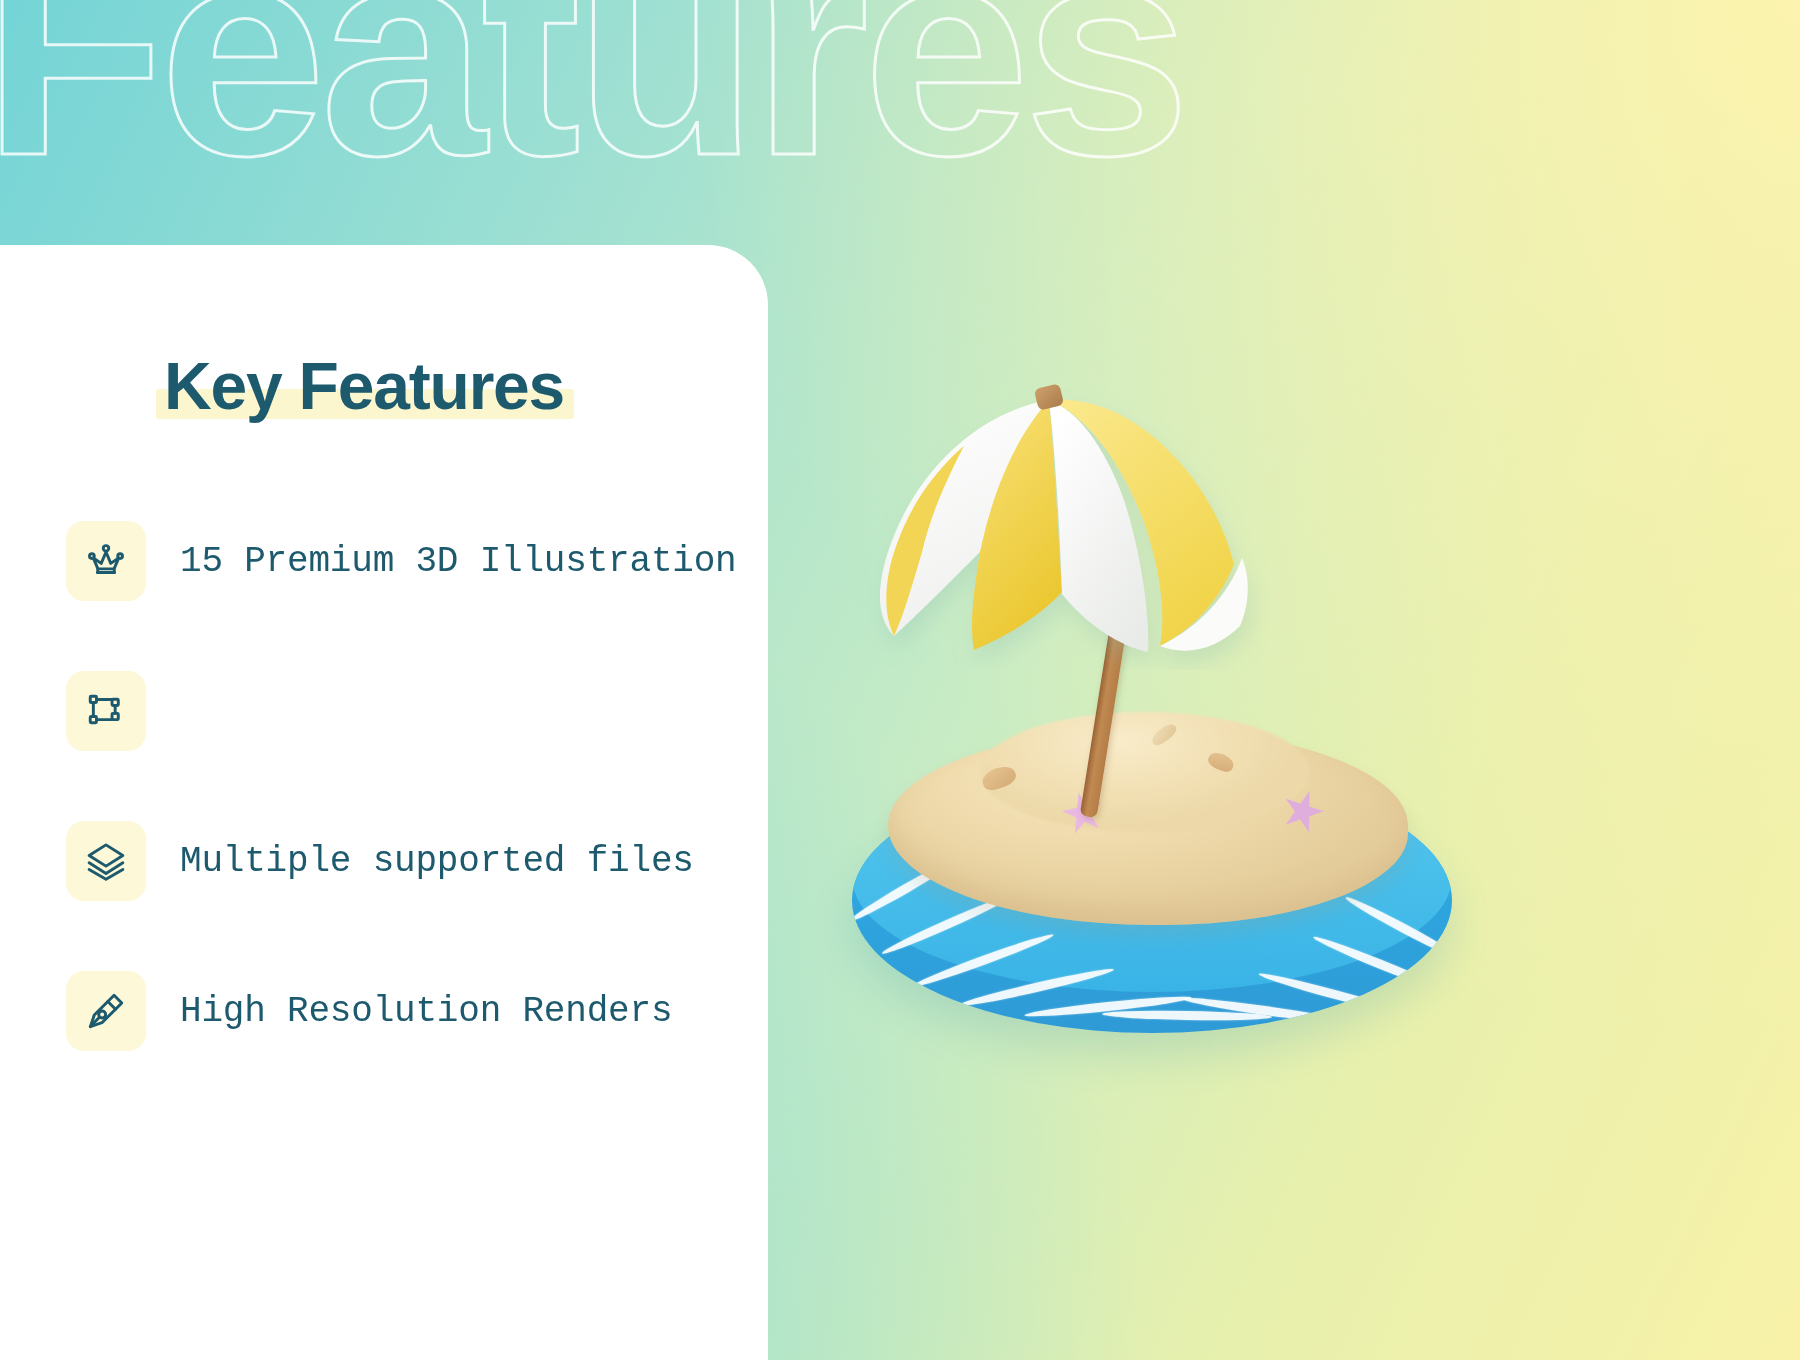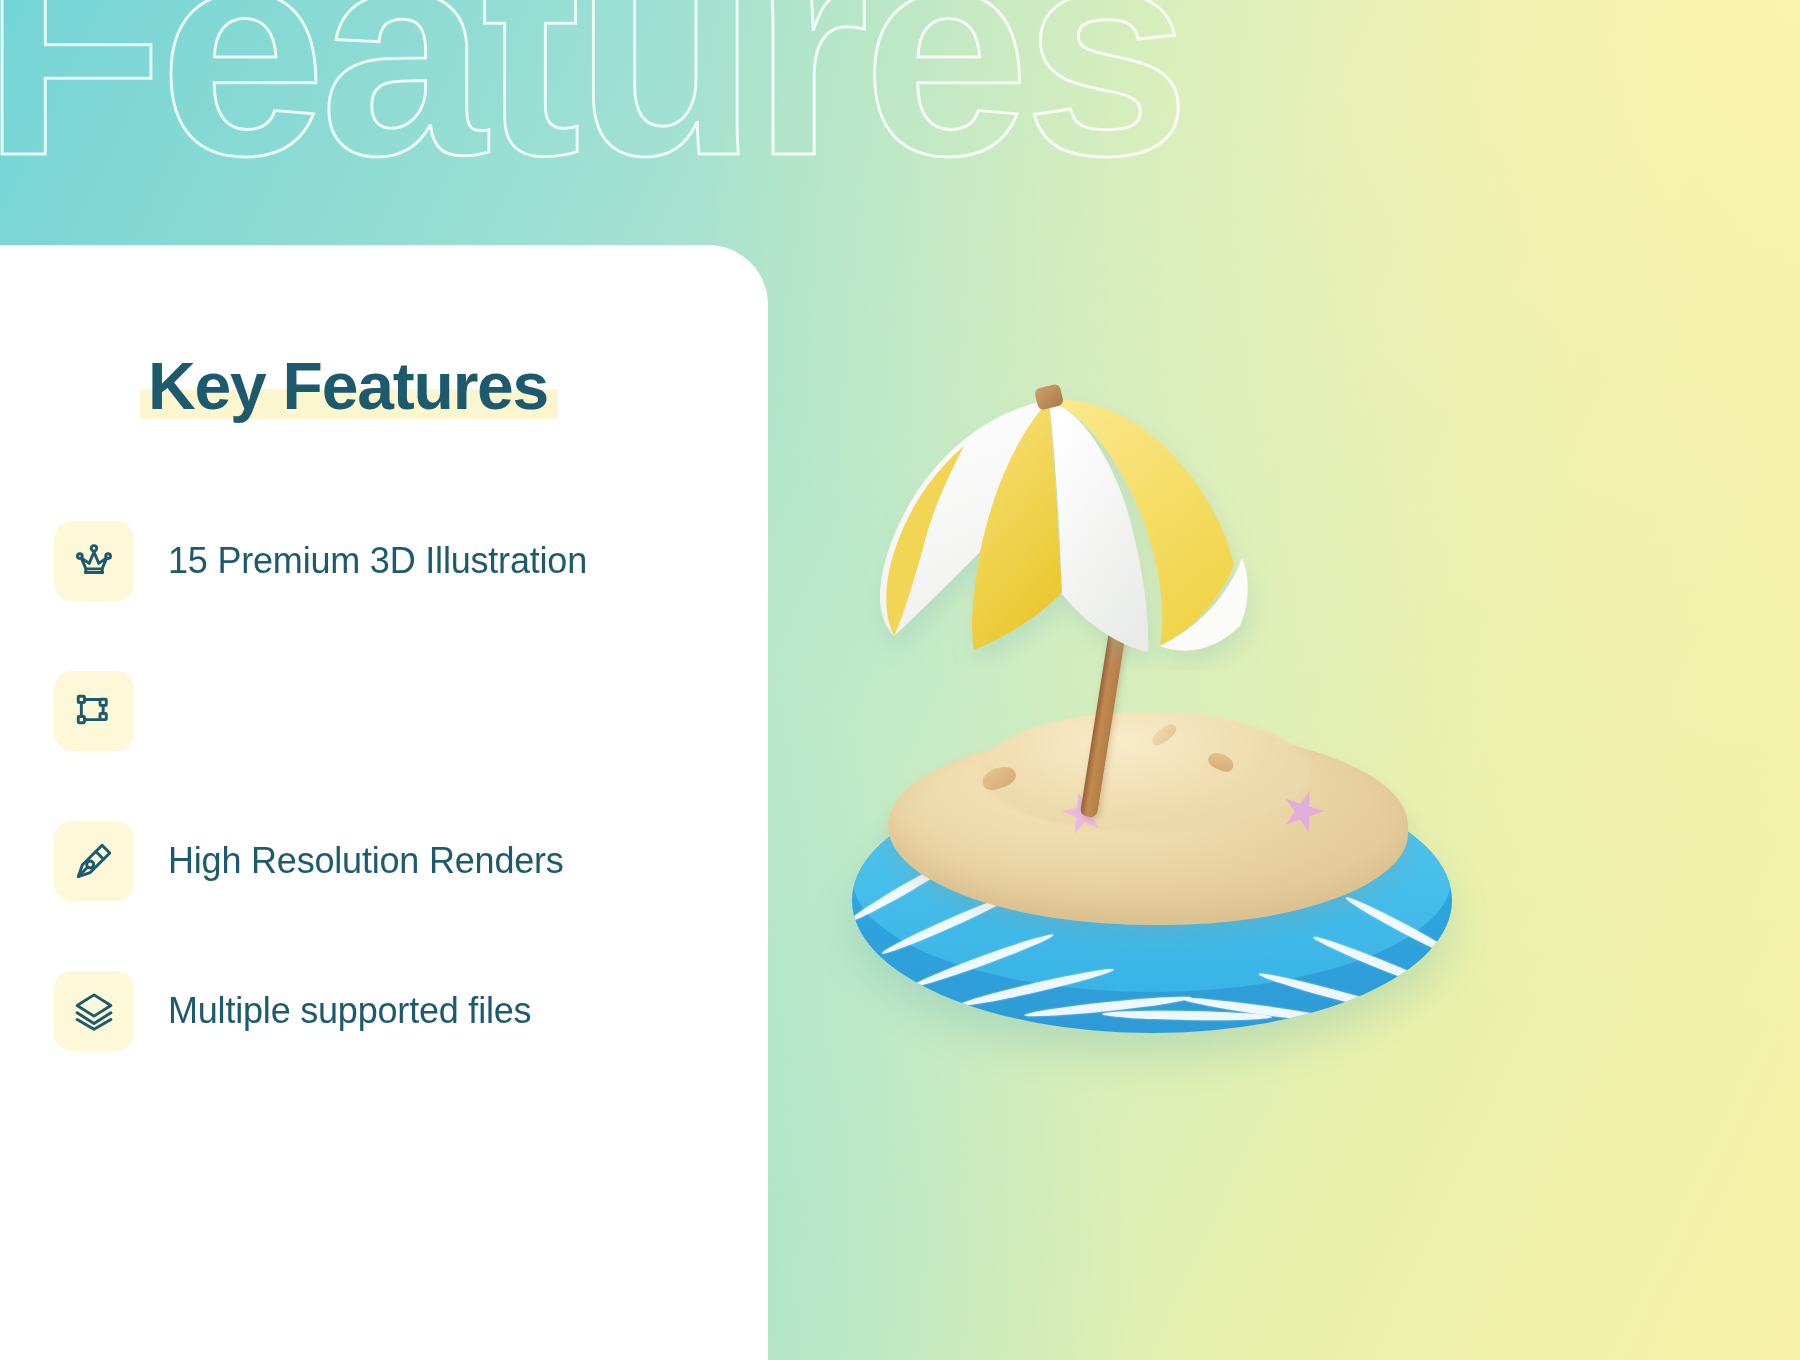--- a/index.html
+++ b/index.html
@@ -42,21 +42,21 @@
     position:absolute;
     left:0; top:245px;
     width:768px; height:1115px;
     background:#ffffff;
     border-top-right-radius:60px;
   }
   #panel-inner{ position:relative; width:100%; height:100%; }
 
   
   #heading-wrap{
-    position:absolute; left:148px; top:352px;
+    position:absolute; left:164px; top:352px;
     display:inline-block;
   }
   #heading-highlight{
     position:absolute;
     left:-8px; right:-10px;
     bottom:2px; height:30px;
     background:#fbf6cd;
     border-radius:3px;
     z-index:0;
   }
@@ -66,22 +66,23 @@
     font-weight:700;
     color:#1d5a6e;
     letter-spacing:-1.2px;
     line-height:1.05;
     white-space:nowrap;
   }
 
   
   #feature-list{
     position:absolute;
-    left:54px; top:516px;
+    left:66px; top:516px;
     width:640px;
+    font-family:Liberation Mono, monospace;
   }
   .feature-row{
     display:flex;
     align-items:center;
     height:90px;
     margin-bottom:60px;
   }
   .feature-icon-badge{
     width:80px; height:80px;
     flex:0 0 80px;
@@ -252,41 +253,41 @@
           <path d="M6.8 16.7 H15.3"></path>
         </svg>
       </span>
     </div>
   </div>
 
   <div class="feature-row">
     <div class="feature-icon-badge">
       <span>
         <svg width="44" height="44" viewBox="0 0 24 24" fill="none" stroke="#1d5a6e" stroke-width="1.6" stroke-linecap="round" stroke-linejoin="round">
+          <path d="M12 3.2 L21.2 9.0 L12 14.8 L2.8 9.0 Z"></path>
+          <path d="M2.8 13.0 L12 18.8 L21.2 13.0"></path>
+          <path d="M2.8 16.6 L12 22.0 L21.2 16.6"></path>
+        </svg>
+      </span>
+    </div>
+    <div class="feature-label">Multiple supported files</div>
+  </div>
+
+  <div class="feature-row">
+    <div class="feature-icon-badge">
+      <span>
+        <svg width="44" height="44" viewBox="0 0 24 24" fill="none" stroke="#1d5a6e" stroke-width="1.6" stroke-linecap="round" stroke-linejoin="round">
           <path d="M16.4 3.4 L20.6 7.6 L17.2 11.0 L13.0 6.8 Z"></path>
           <path d="M13.0 6.8 L5.6 14.2 L3.5 20.5 L9.8 18.4 L17.2 11.0"></path>
           <circle cx="9.9" cy="13.9" r="1.9"></circle>
           <path d="M8.55 15.25 L3.5 20.5"></path>
         </svg>
       </span>
     </div>
     <div class="feature-label">High Resolution Renders</div>
-  </div>
-
-  <div class="feature-row">
-    <div class="feature-icon-badge">
-      <span>
-        <svg width="44" height="44" viewBox="0 0 24 24" fill="none" stroke="#1d5a6e" stroke-width="1.6" stroke-linecap="round" stroke-linejoin="round">
-          <path d="M12 3.2 L21.2 9.0 L12 14.8 L2.8 9.0 Z"></path>
-          <path d="M2.8 13.0 L12 18.8 L21.2 13.0"></path>
-          <path d="M2.8 16.6 L12 22.0 L21.2 16.6"></path>
-        </svg>
-      </span>
-    </div>
-    <div class="feature-label">Multiple supported files</div>
   </div>
 
 </div>
 
 <div id="illustration">
 
   <div class="water-disc">
     <div class="water-disc-top"></div>
     <div class="wave" style="left:24px;  top:152px; width:142px; transform:rotate(-24deg);"></div>
     <div class="wave" style="left:56px;  top:188px; width:150px; transform:rotate(-20deg);"></div>

